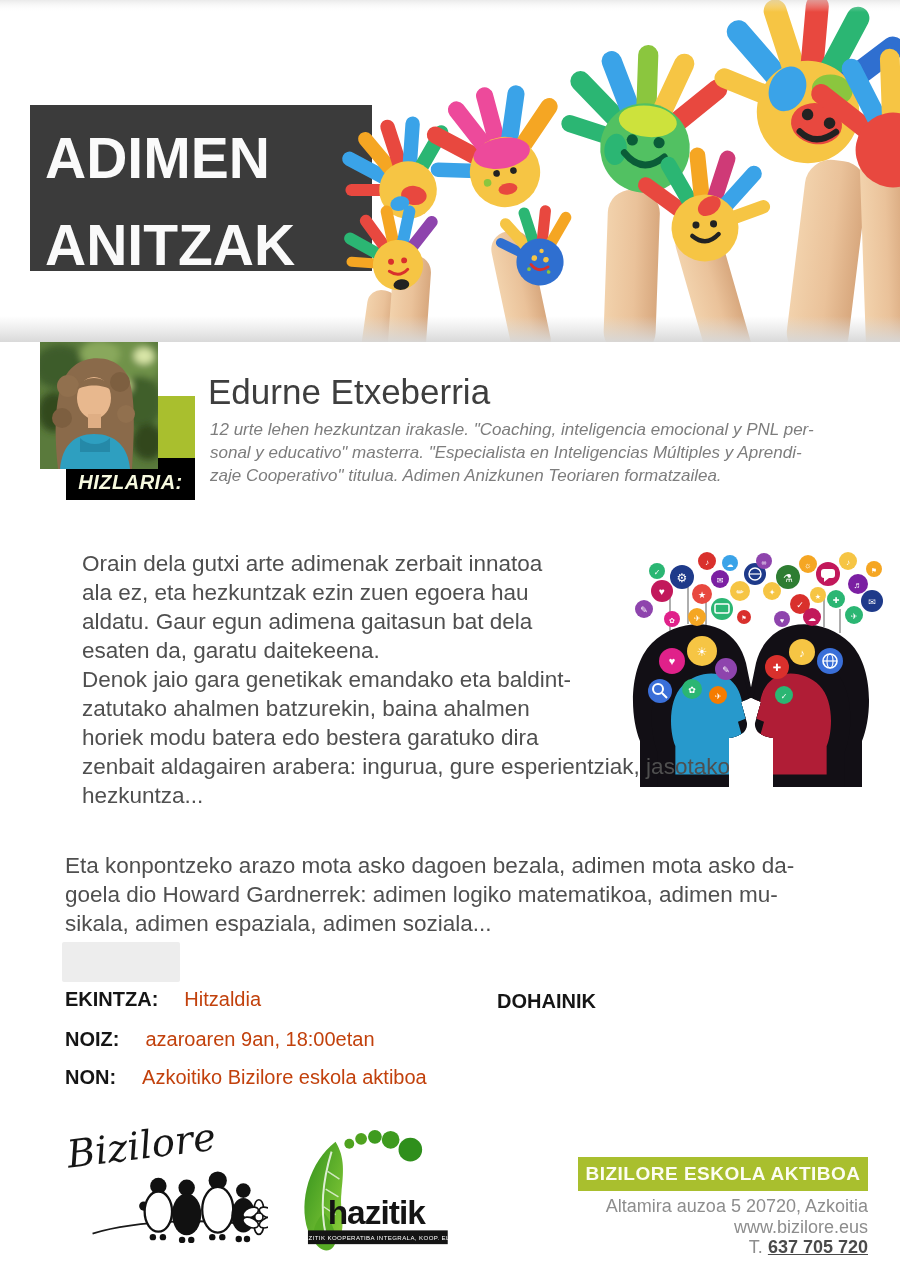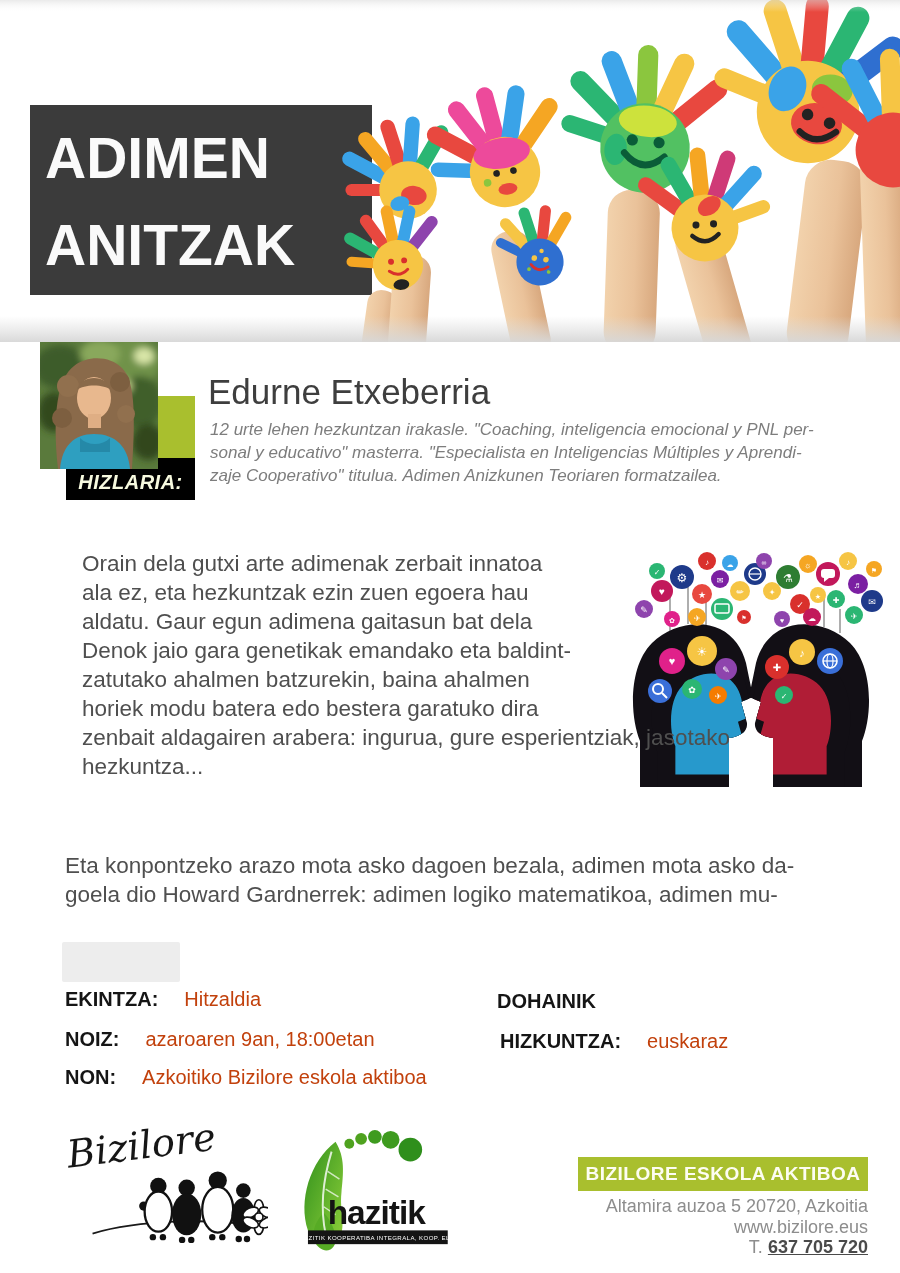--- a/index.html
+++ b/index.html
@@ -1,21 +1,21 @@
 <!DOCTYPE html>
 <html><head>
 <meta charset="utf-8">
 <style>
   html,body{margin:0;padding:0;background:#fff;}
   .poster{position:relative;width:900px;height:1273px;background:#ffffff;overflow:hidden;
           font-family:"Liberation Sans",sans-serif;}
 
   
   .hands-svg{position:absolute;left:0;top:0;z-index:3;}
-  .title-box{position:absolute;left:30px;top:105px;width:342px;height:190px;background:#3b3b3b;
+  .title-box{position:absolute;left:30px;top:105px;width:342px;height:166px;background:#3b3b3b;
              z-index:2;box-sizing:border-box;padding:10px 0 0 15px;}
   .title-line{color:#fafafa;font-size:57px;font-weight:700;line-height:87px;letter-spacing:0px;}
 
   
   .green-square{position:absolute;left:118px;top:396px;width:77px;height:102px;background:#a9bf2e;z-index:1;}
   .photo-svg{position:absolute;left:40px;top:342px;z-index:3;}
   .speaker-strip{position:absolute;left:66px;top:458px;width:129px;height:42px;background:#000000;z-index:2;
                  box-sizing:border-box;padding-top:13px;text-align:center;
                  color:#f7fadf;font-weight:700;font-size:20px;letter-spacing:.5px;font-style:italic;}
   .speaker-name{position:absolute;left:208px;top:372px;font-size:35px;color:#3e3e3e;font-weight:400;z-index:2;}
@@ -253,29 +253,31 @@
   <div class="bio">
     <div class="bio-line">12 urte lehen hezkuntzan irakasle. "Coaching, inteligencia emocional y PNL per-</div>
     <div class="bio-line">sonal y educativo" masterra. "Especialista en Inteligencias Múltiples y Aprendi-</div>
     <div class="bio-line">zaje Cooperativo" titulua. Adimen Anizkunen Teoriaren formatzailea.</div>
   </div>
 
   <div class="p1">
     <div class="bline">Orain dela gutxi arte adimenak zerbait innatoa</div>
     <div class="bline">ala ez, eta hezkuntzak ezin zuen egoera hau</div>
     <div class="bline">aldatu. Gaur egun adimena gaitasun bat dela</div>
+    <div class="bline">esaten da, garatu daitekeena.</div>
     <div class="bline">Denok jaio gara genetikak emandako eta baldint-</div>
     <div class="bline">zatutako ahalmen batzurekin, baina ahalmen</div>
     <div class="bline">horiek modu batera edo bestera garatuko dira</div>
     <div class="bline">zenbait aldagairen arabera: ingurua, gure esperientziak, jasotako</div>
     <div class="bline">hezkuntza...</div>
   </div>
   <div class="p2">
     <div class="bline">Eta konpontzeko arazo mota asko dagoen bezala, adimen mota asko da-</div>
     <div class="bline">goela dio Howard Gardnerrek: adimen logiko matematikoa, adimen mu-</div>
+    <div class="bline">sikala, adimen espaziala, adimen soziala...</div>
   </div>
 
   <svg class="heads-svg" width="278" height="238" viewBox="0 0 278 238">
     <defs>
       <path id="lheadp" d="M 28,238 L 28,192 C 18,168 16,118 40,94 C 58,76 88,70 108,80 C 122,87 130,99 134,114 L 141,148 L 129,153 L 135,174 C 136,183 127,188 117,189 L 117,238 Z"></path>
       <clipPath id="lhc">
           <use href="#lheadp"></use>
         </clipPath>
       <clipPath id="rhc">
           <use href="#lheadp" transform="translate(278,0) scale(-1,1)"></use>
@@ -403,23 +405,20 @@
   </div>
   <div class="det-row dl2">
     <span class="det-label">NOIZ:</span><span class="det-value">azaroaren 9an, 18:00etan</span>
   </div>
   <div class="det-row dl3">
     <span class="det-label">NON:</span><span class="det-value">Azkoitiko Bizilore eskola aktiboa</span>
   </div>
   <div class="det-row dr1">
     <span class="det-label">DOHAINIK</span>
   </div>
-  <div class="det-row dr2">
-    <span class="det-label">HIZKUNTZA:</span><span class="det-value">euskaraz</span>
-  </div>
 
   <svg class="bizilore-svg" width="212" height="132" viewBox="0 0 232 144">
     <text x="14" y="52" transform="rotate(-7 14 52)" font-family="DejaVu Serif, serif" font-style="italic" font-size="42" fill="#161616">Bizilore</text>
     <path d="M 40,124 C 90,109 170,107 224,116" stroke="#1a1a1a" stroke-width="2" fill="none"></path>
     <g>
       <circle cx="96" cy="94" r="5" fill="#111"></circle>
       <circle cx="112" cy="72" r="9" fill="#111"></circle>
       <ellipse cx="112" cy="100" rx="15" ry="22" fill="#fff" stroke="#111" stroke-width="2.5"></ellipse>
       <circle cx="143" cy="74" r="9" fill="#111"></circle>
       <ellipse cx="143" cy="103" rx="16" ry="23" fill="#111"></ellipse>

